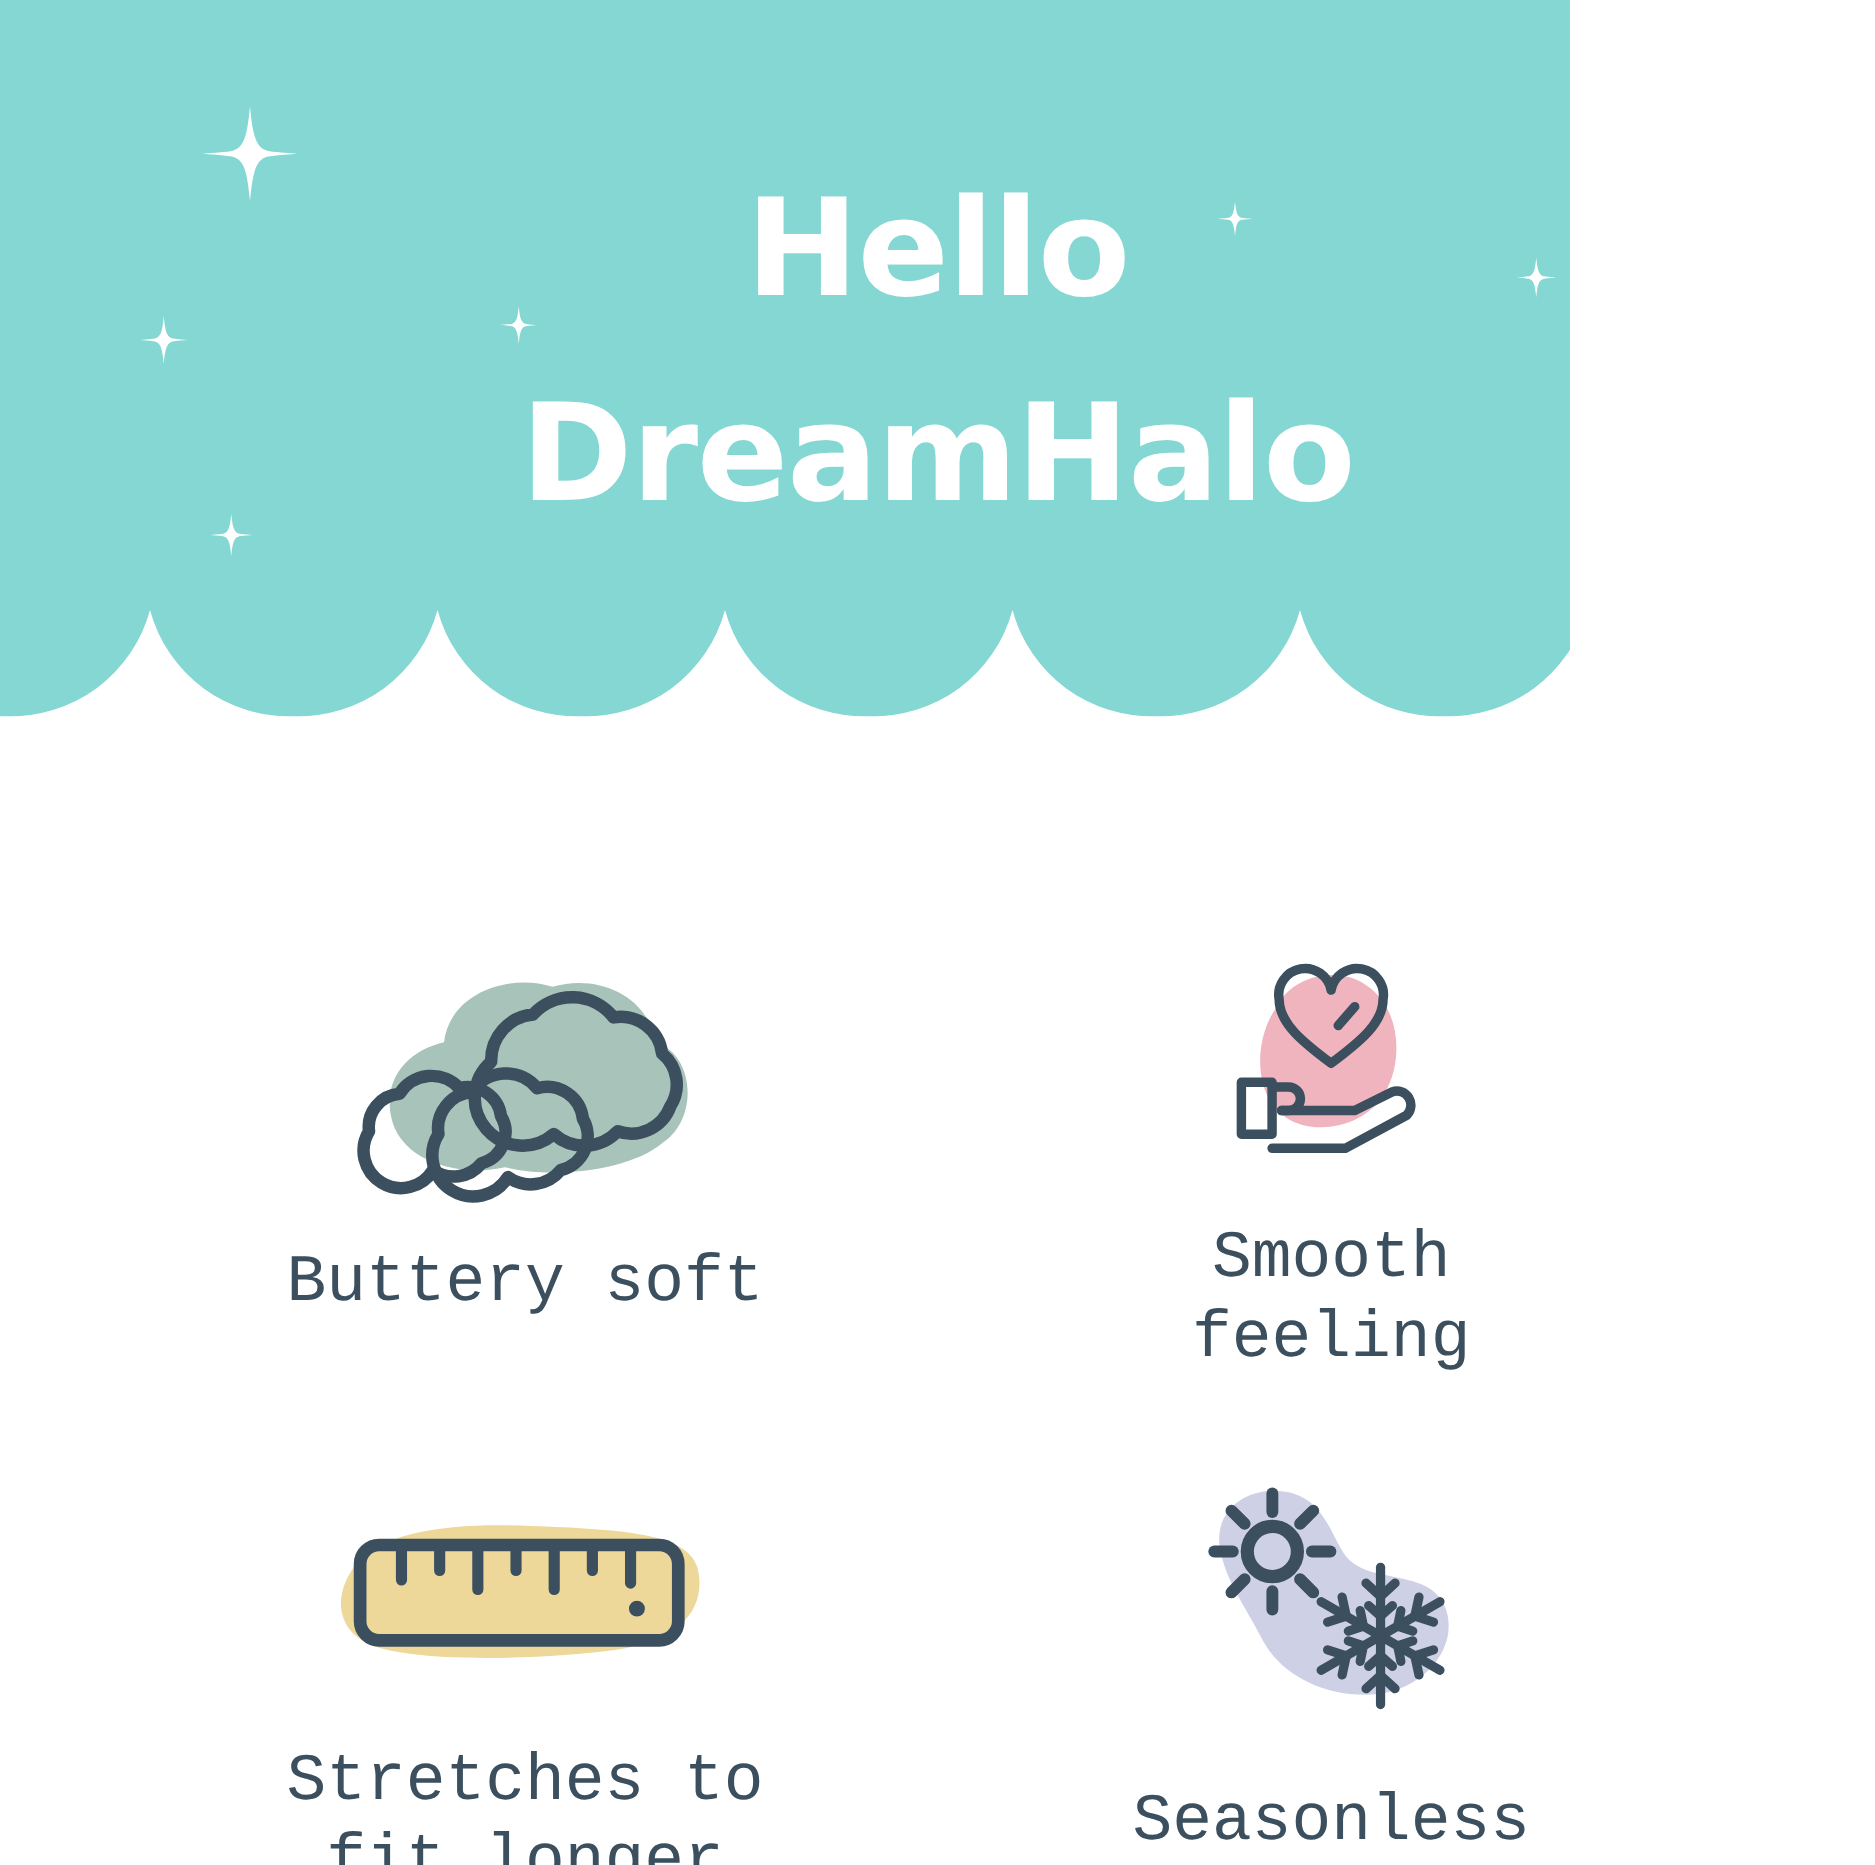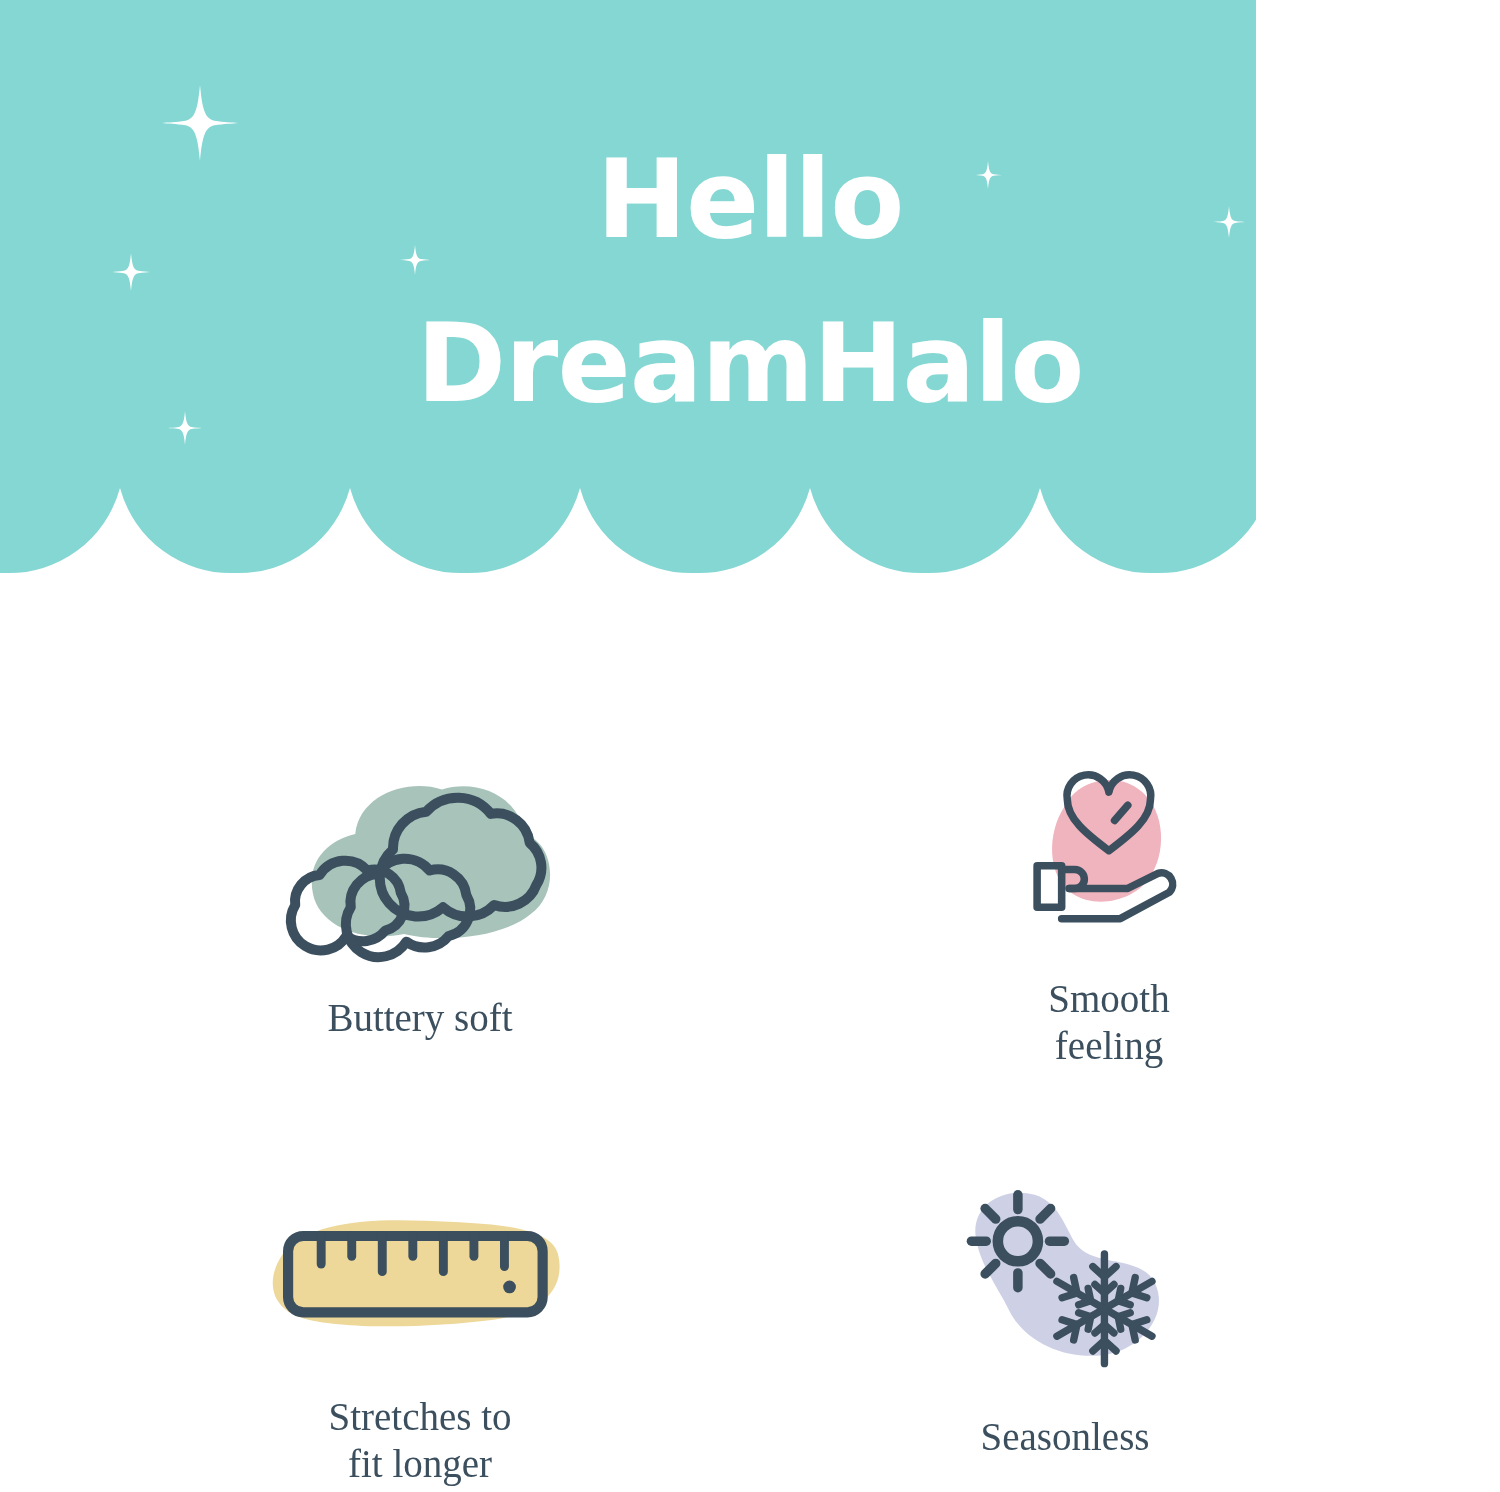--- a/index.html
+++ b/index.html
@@ -41,44 +41,44 @@
     text-align:center;
   }
   .feat-icon{
     display:block;
     margin:0 auto;
     height:210px;
   }
   .feat-label{
     display:block;
     color:#3B4F5E;
-    font-family:Liberation Serif, serif;
+    font-family:Liberation Mono, monospace;
     font-weight:300;
-    font-size:39px;
+    font-size:53px;
     line-height:1.20;
     letter-spacing:0px;
     white-space:pre-line;
   }
 
   
   #feature-0{left:190px; top:185px;}
   #feature-0 .feat-icon{height:200px;}
   #feature-0 .feat-label{margin-top:30px;}
 
-  #feature-1{left:879px; top:180px;}
+  #feature-1{left:835px; top:180px;}
   #feature-1 .feat-icon{height:170px;}
   #feature-1 .feat-label{margin-top:46px;}
 
   #feature-2{left:190px; top:628px;}
   #feature-2 .feat-icon{height:140px;}
   #feature-2 .feat-label{margin-top:46px;}
 
   #feature-3{left:835px; top:600px;}
   #feature-3 .feat-icon{height:190px;}
-  #feature-3 .feat-label{margin-top:44px;}
+  #feature-3 .feat-label{margin-top:56px;}
 </style>
 </head>
 <body>
 
 <div id="hero">
 
   <svg id="hero-svg" width="1500" height="580" viewBox="0 0 1500 580">
     <defs>
 
       <clipPath id="scallopClip">

